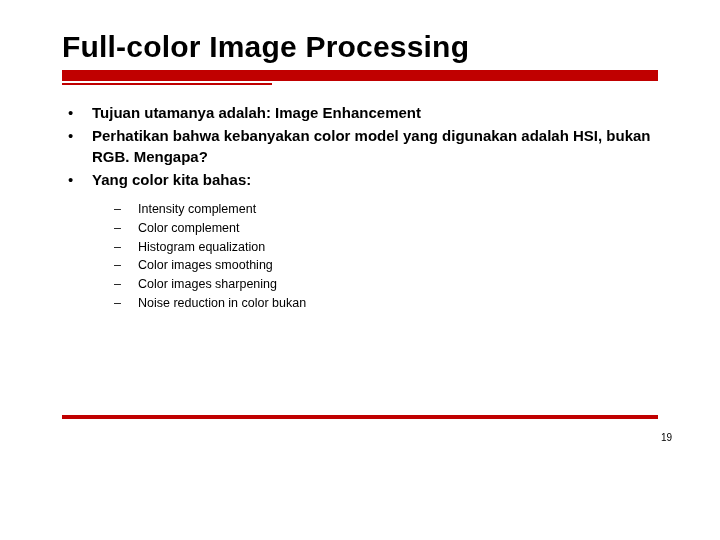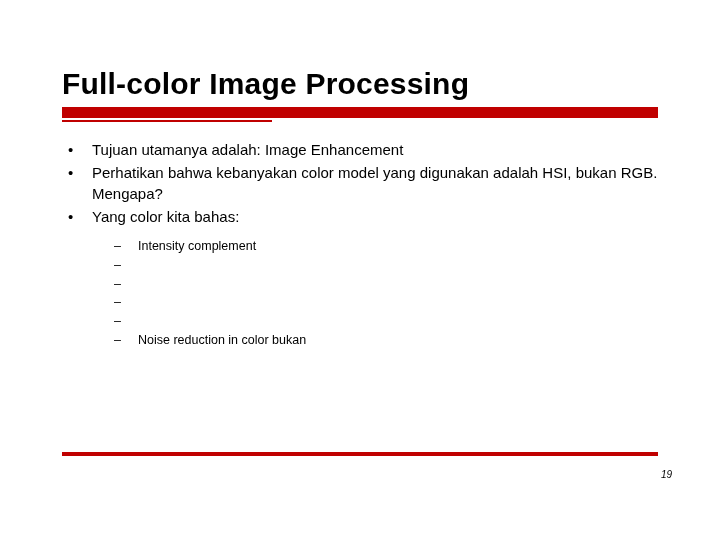--- a/index.html
+++ b/index.html
@@ -1,32 +1,32 @@
 <!DOCTYPE html>
 <html><head>
 <meta charset="utf-8">
 <style>
   * { margin: 0; padding: 0; box-sizing: border-box; }
   html, body { width: 720px; height: 540px; background: #fff; font-family: Arial, Helvetica, sans-serif; color: #000; }
-  .slide { position: relative; width: 720px; height: 463px; margin-top: 37px; }
+  .slide { position: relative; width: 720px; height: 463px; }
   .title-wrap { padding: 30px 0 0 62px; }
   .title { font-size: 30px; font-weight: bold; letter-spacing: 0.2px; }
   .rule-stack { margin-top: 6px; }
   .rule-thick { height: 11px; background: #c00000; width: 596px; margin-left: 62px; }
   .rule-thin { height: 2px; background: #c00000; width: 210px; margin-left: 62px; margin-top: 2px; }
   .body { padding: 18px 60px 0 62px; }
   ul.level1 { list-style: none; }
   ul.level1 > li { display: flex; align-items: flex-start; font-size: 15px; line-height: 1.35; margin-bottom: 3px; }
   ul.level1 > li .b1 { width: 30px; flex: 0 0 30px; text-align: left; padding-left: 6px; }
-  ul.level1 > li .txt { flex: 1; }
+  ul.level1 > li .txt { flex: 1; font-weight: bold; }
   ul.level2 { list-style: none; margin-top: 10px; margin-left: 46px; }
   ul.level2 > li { display: flex; align-items: flex-start; font-size: 12.5px; line-height: 1.5; }
   ul.level2 > li .b2 { width: 30px; flex: 0 0 30px; text-align: left; padding-left: 6px; }
   .footer-rule { position: absolute; left: 62px; bottom: 44px; width: 596px; height: 4px; background: #c00000; }
-  .pagenum { position: absolute; right: 48px; bottom: 20px; font-size: 10px; font-style: italic; }
+  .pagenum { position: absolute; right: 48px; bottom: 20px; font-size: 10px; }
 </style>
 </head>
 <body>
 
 <div class="slide">
 
   <div class="title-wrap">
     <h1 class="title">Full-color Image Processing</h1>
   </div>
 
@@ -51,29 +51,33 @@
       </li>
     </ul>
 
     <ul class="level2">
       <li>
         <span class="b2">–</span>
         <span>Intensity complement</span>
       </li>
       <li>
         <span class="b2">–</span>
+        <span>Color complement</span>
       </li>
       <li>
         <span class="b2">–</span>
+        <span>Histogram equalization</span>
       </li>
       <li>
         <span class="b2">–</span>
+        <span>Color images smoothing</span>
       </li>
       <li>
         <span class="b2">–</span>
+        <span>Color images sharpening</span>
       </li>
       <li>
         <span class="b2">–</span>
         <span>Noise reduction in color bukan</span>
       </li>
     </ul>
   </div>
 
   <div class="footer-rule"></div>
   <div class="pagenum">19</div>

